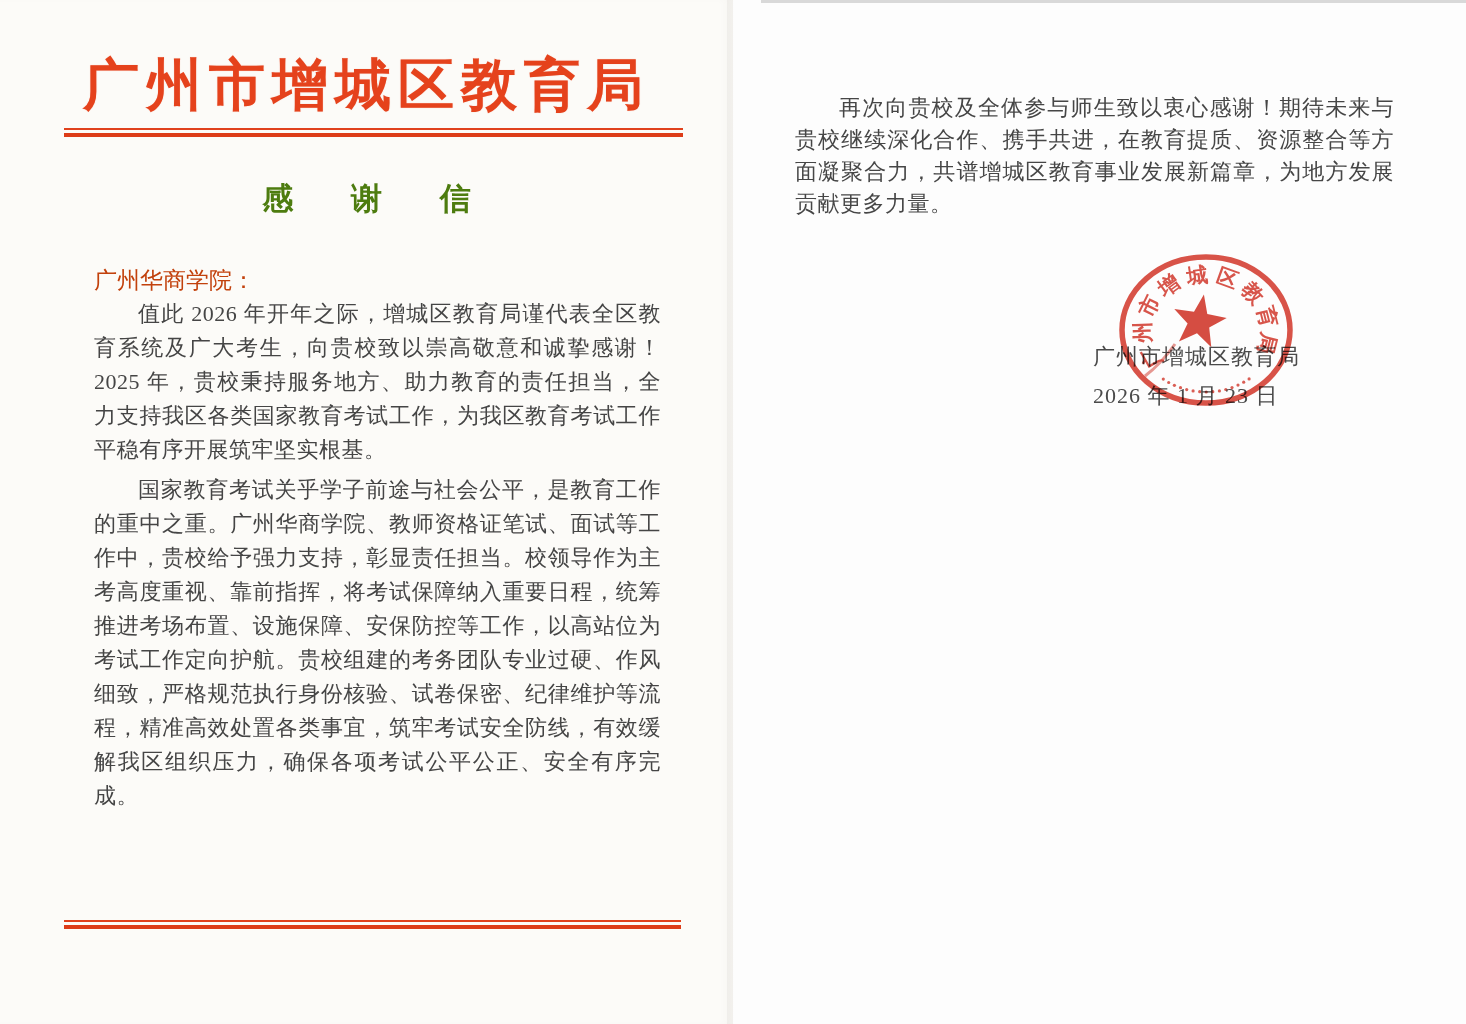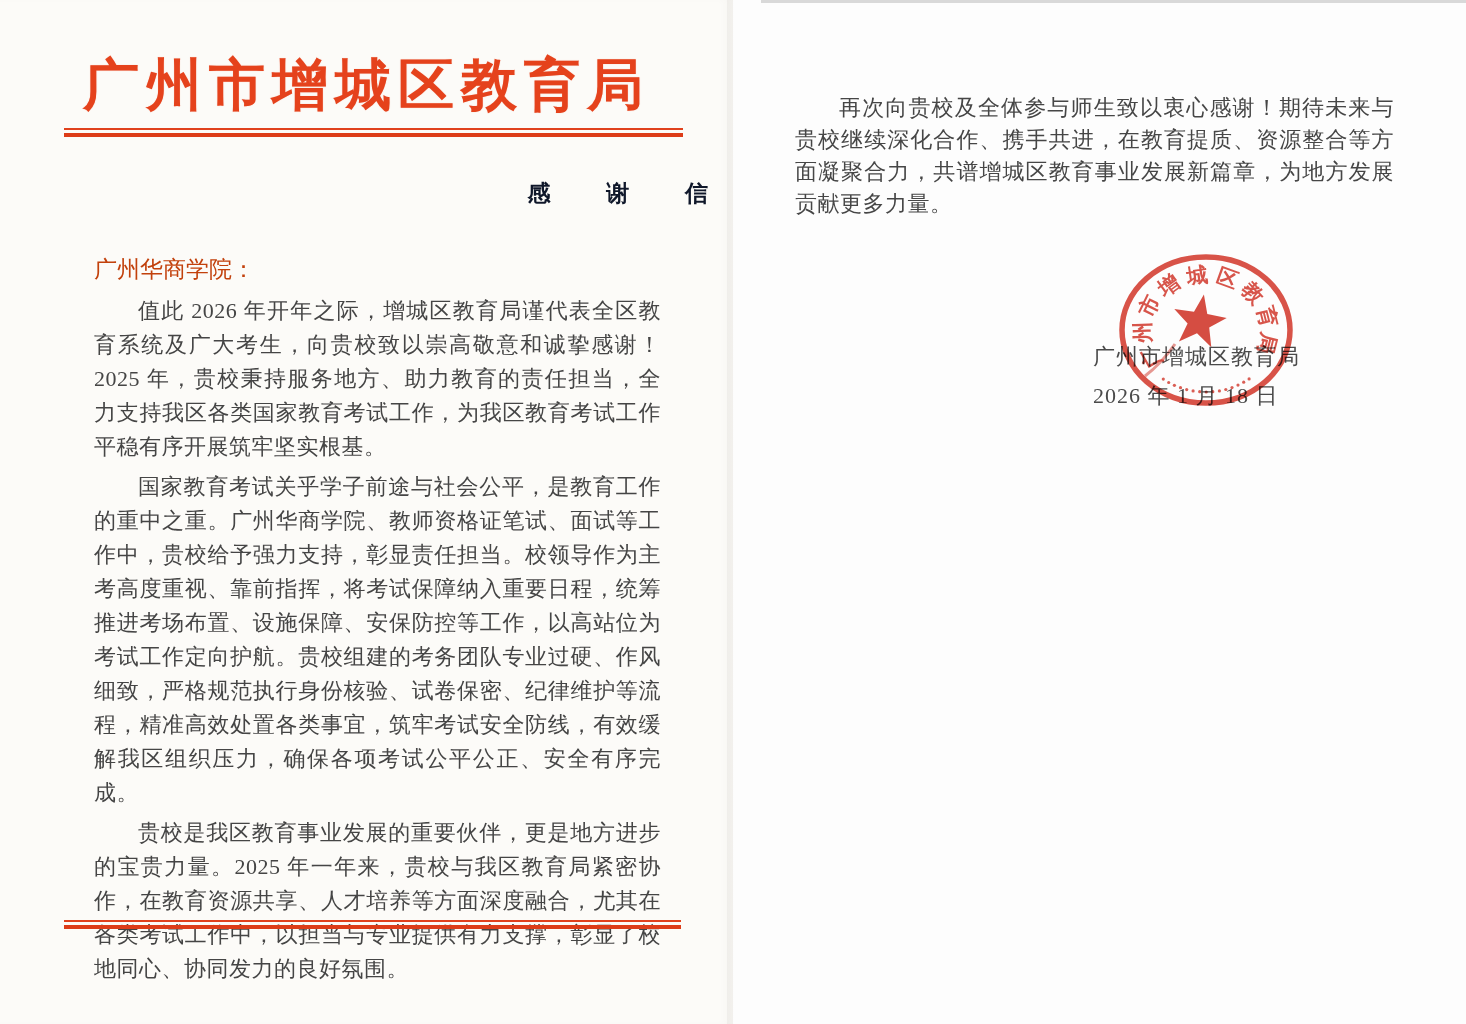--- a/index.html
+++ b/index.html
@@ -47,34 +47,34 @@
   .rule {
     border-top:2px solid #e0411d;
     border-bottom:4px solid #dd3c18;
     height:9px;
   }
   .rule-top { margin:13px 50px 0 64px; }
   .rule-bottom { position:absolute; left:64px; right:52px; top:920px; }
 
   .doc-title {
     margin-top:41px;
-    text-align:right;
-    font-size:23px;
+    text-align:center;
+    font-size:31px;
     font-weight:700;
-    color:#0f172a;
+    color:#4d7c0f;
     letter-spacing:25px;
     text-indent:25px;
     white-space:nowrap;
   }
   .recipient {
     margin:45px 72px 0 94px;
     font-size:23px;
     color:#c2410c;
   }
-  .body-left { margin:9px 72px 0 94px; }
+  .body-left { margin:1px 72px 0 94px; }
   .body-left p {
     font-size:22px;
     line-height:34px;
     color:#454545;
     text-align:justify;
     text-indent:2em;
     margin-bottom:6px;
     letter-spacing:.5px;
   }
 
@@ -112,32 +112,31 @@
 <div class="sheet">
 
   <div class="page page-left">
     <div class="letterhead">广州市增城区教育局</div>
     <div class="rule rule-top"></div>
     <div class="doc-title">感 谢 信</div>
     <div class="recipient">广州华商学院：</div>
     <div class="body-left">
       <p>值此 2026 年开年之际，增城区教育局谨代表全区教育系统及广大考生，向贵校致以崇高敬意和诚挚感谢！2025 年，贵校秉持服务地方、助力教育的责任担当，全力支持我区各类国家教育考试工作，为我区教育考试工作平稳有序开展筑牢坚实根基。</p>
       <p>国家教育考试关乎学子前途与社会公平，是教育工作的重中之重。广州华商学院、教师资格证笔试、面试等工作中，贵校给予强力支持，彰显责任担当。校领导作为主考高度重视、靠前指挥，将考试保障纳入重要日程，统筹推进考场布置、设施保障、安保防控等工作，以高站位为考试工作定向护航。贵校组建的考务团队专业过硬、作风细致，严格规范执行身份核验、试卷保密、纪律维护等流程，精准高效处置各类事宜，筑牢考试安全防线，有效缓解我区组织压力，确保各项考试公平公正、安全有序完成。</p>
-      <p>贵校是我区教育事业发展的重要伙伴，更是地方进步的宝贵力量。2025 年一年来，贵校与我区教育局紧密协作，在教育资源共享、人才培养等方面深度融合，尤其在各类考试工作中，以担当与专业提供有力支撑，彰显了校地同心、协同发力的良好氛围。</p>
     </div>
     <div class="rule rule-bottom"></div>
   </div>
 
   <div class="page page-right">
     <div class="top-edge"></div>
     <div class="body-right">
       <p>再次向贵校及全体参与师生致以衷心感谢！期待未来与贵校继续深化合作、携手共进，在教育提质、资源整合等方面凝聚合力，共谱增城区教育事业发展新篇章，为地方发展贡献更多力量。</p>
     </div>
     <div class="signature">广州市增城区教育局</div>
-    <div class="date-line">2026 年 1 月 18 日</div>
+    <div class="date-line">2026 年 1 月 23 日</div>
     <div class="seal-wrap">
       <svg id="seal-svg" width="178" height="162" viewBox="0 0 178 162" xmlns="http://www.w3.org/2000/svg">
           <ellipse cx="89" cy="78" rx="84" ry="73" fill="none" stroke="#d23326" stroke-width="5.5" opacity="0.92"></ellipse>
           <polygon points="86.9,42.4 90.3,62.0 109.7,66.1 92.2,75.4 94.3,95.2 80.0,81.3 61.9,89.5 70.6,71.6 57.3,56.9 77.0,59.7" fill="#d23326" opacity="0.95"></polygon>
           <text x="34.4" y="105.5" fill="#d23326" font-size="21" font-weight="700" text-anchor="middle" dominant-baseline="central" font-family="&quot;Liberation Serif&quot;,&quot;DejaVu Serif&quot;,serif" transform="rotate(-120.0 34.4 105.5)" opacity="0.9">广</text>
           <text x="26.0" y="79.9" fill="#d23326" font-size="21" font-weight="700" text-anchor="middle" dominant-baseline="central" font-family="&quot;Liberation Serif&quot;,&quot;DejaVu Serif&quot;,serif" transform="rotate(-92.0 26.0 79.9)" opacity="0.9">州</text>
           <text x="32.4" y="53.9" fill="#d23326" font-size="21" font-weight="700" text-anchor="middle" dominant-baseline="central" font-family="&quot;Liberation Serif&quot;,&quot;DejaVu Serif&quot;,serif" transform="rotate(-64.0 32.4 53.9)" opacity="0.9">市</text>
           <text x="52.0" y="33.5" fill="#d23326" font-size="21" font-weight="700" text-anchor="middle" dominant-baseline="central" font-family="&quot;Liberation Serif&quot;,&quot;DejaVu Serif&quot;,serif" transform="rotate(-36.0 52.0 33.5)" opacity="0.9">增</text>
           <text x="80.2" y="23.5" fill="#d23326" font-size="21" font-weight="700" text-anchor="middle" dominant-baseline="central" font-family="&quot;Liberation Serif&quot;,&quot;DejaVu Serif&quot;,serif" transform="rotate(-8.0 80.2 23.5)" opacity="0.9">城</text>
           <text x="110.5" y="26.3" fill="#d23326" font-size="21" font-weight="700" text-anchor="middle" dominant-baseline="central" font-family="&quot;Liberation Serif&quot;,&quot;DejaVu Serif&quot;,serif" transform="rotate(20.0 110.5 26.3)" opacity="0.9">区</text>

